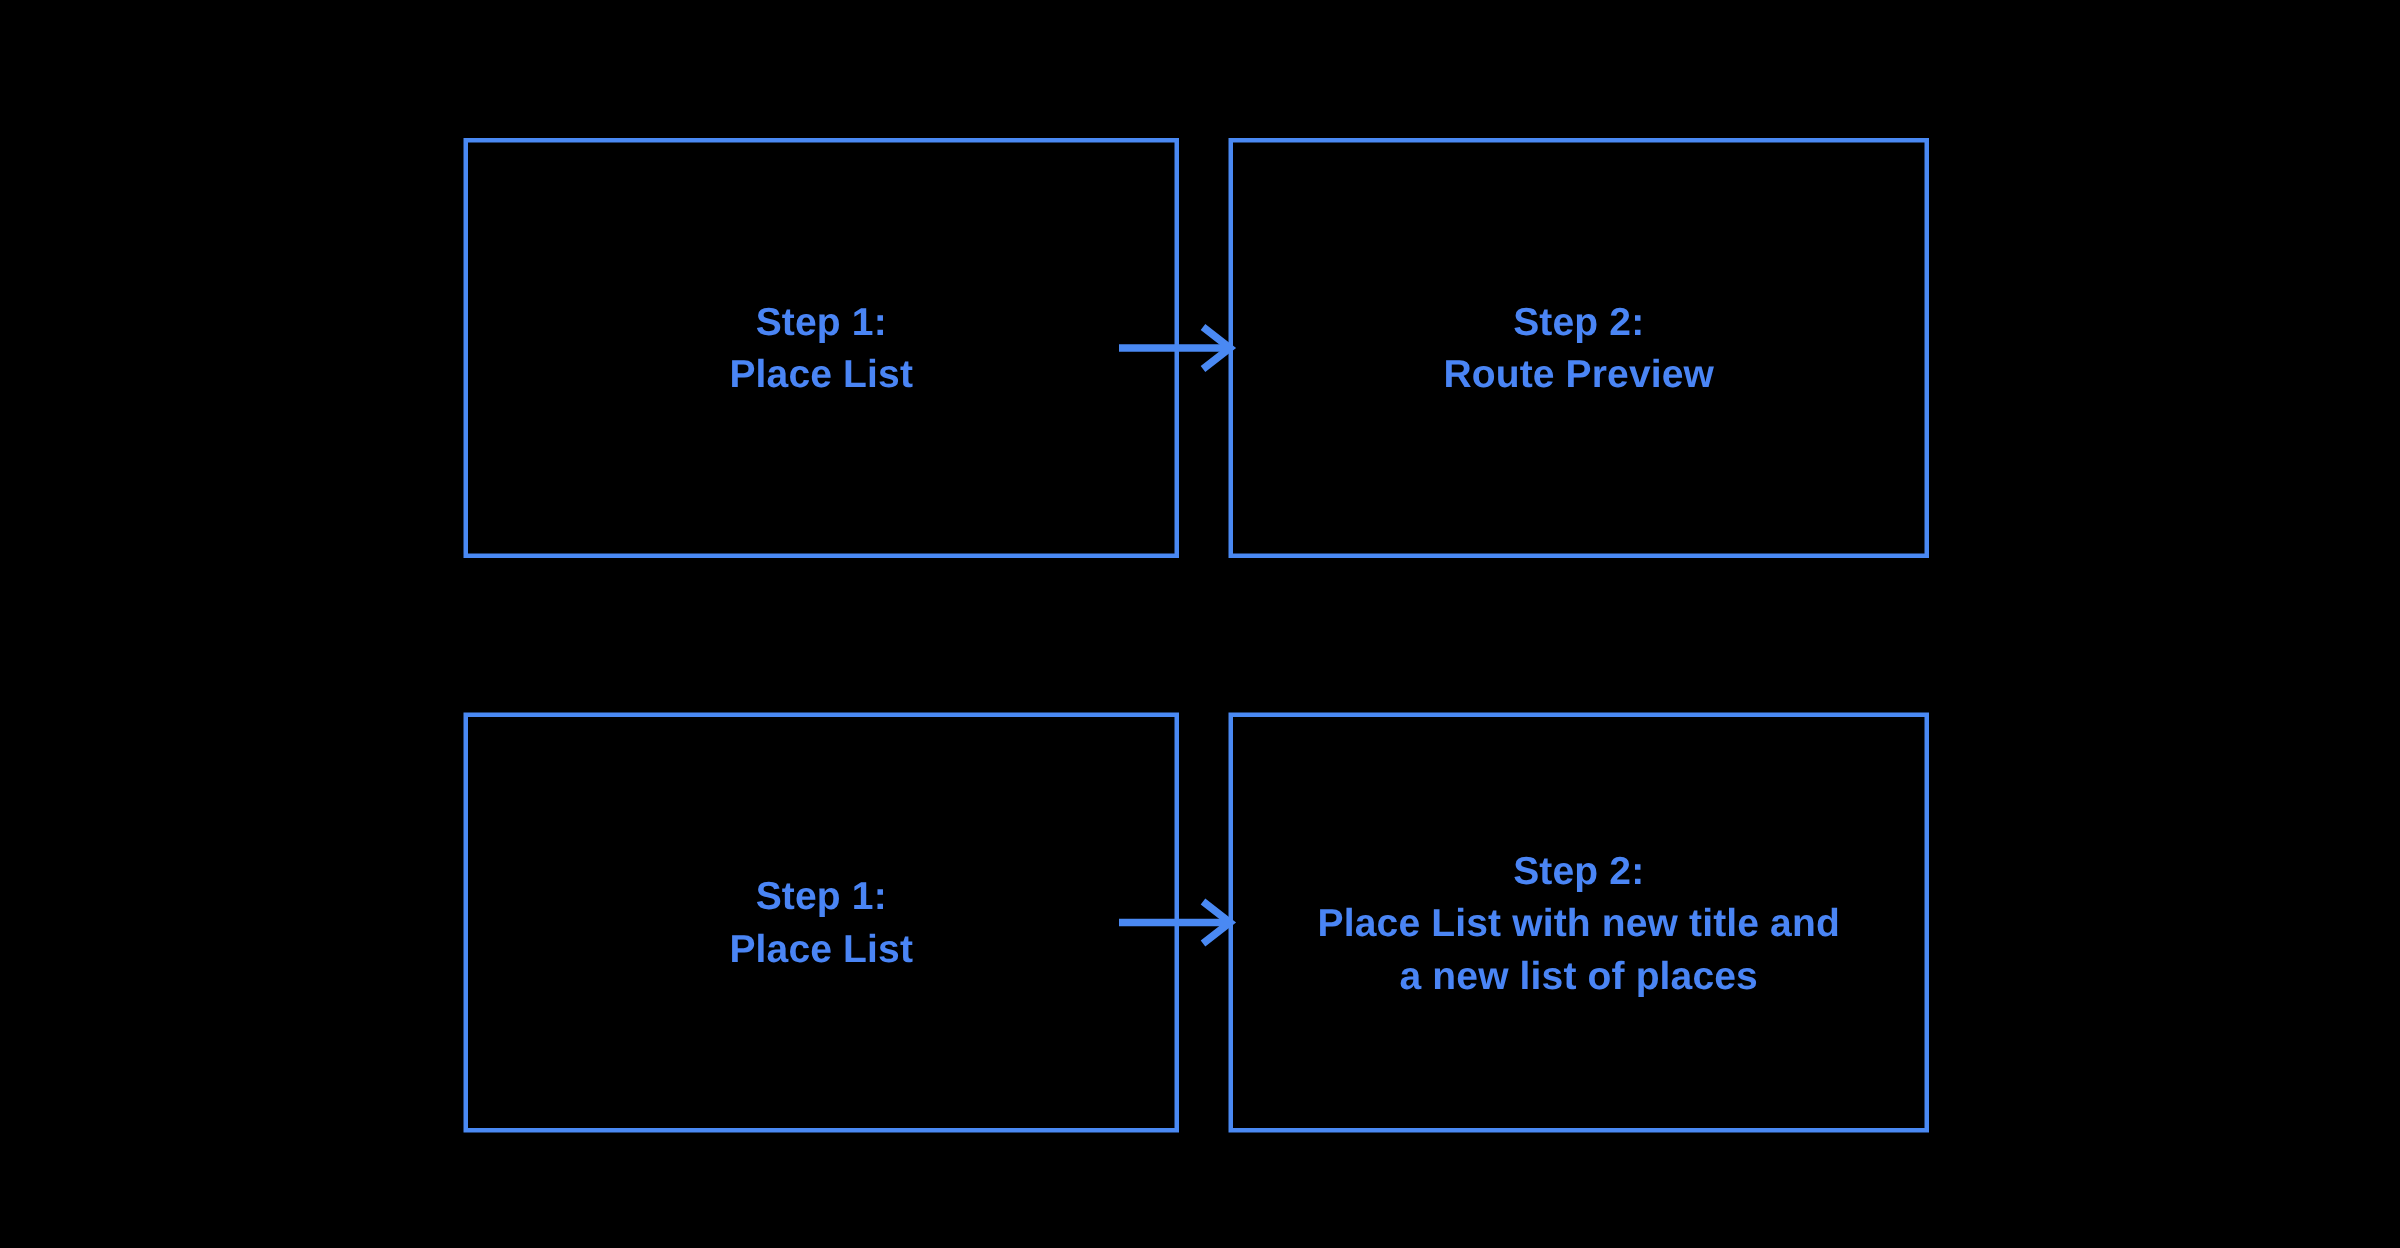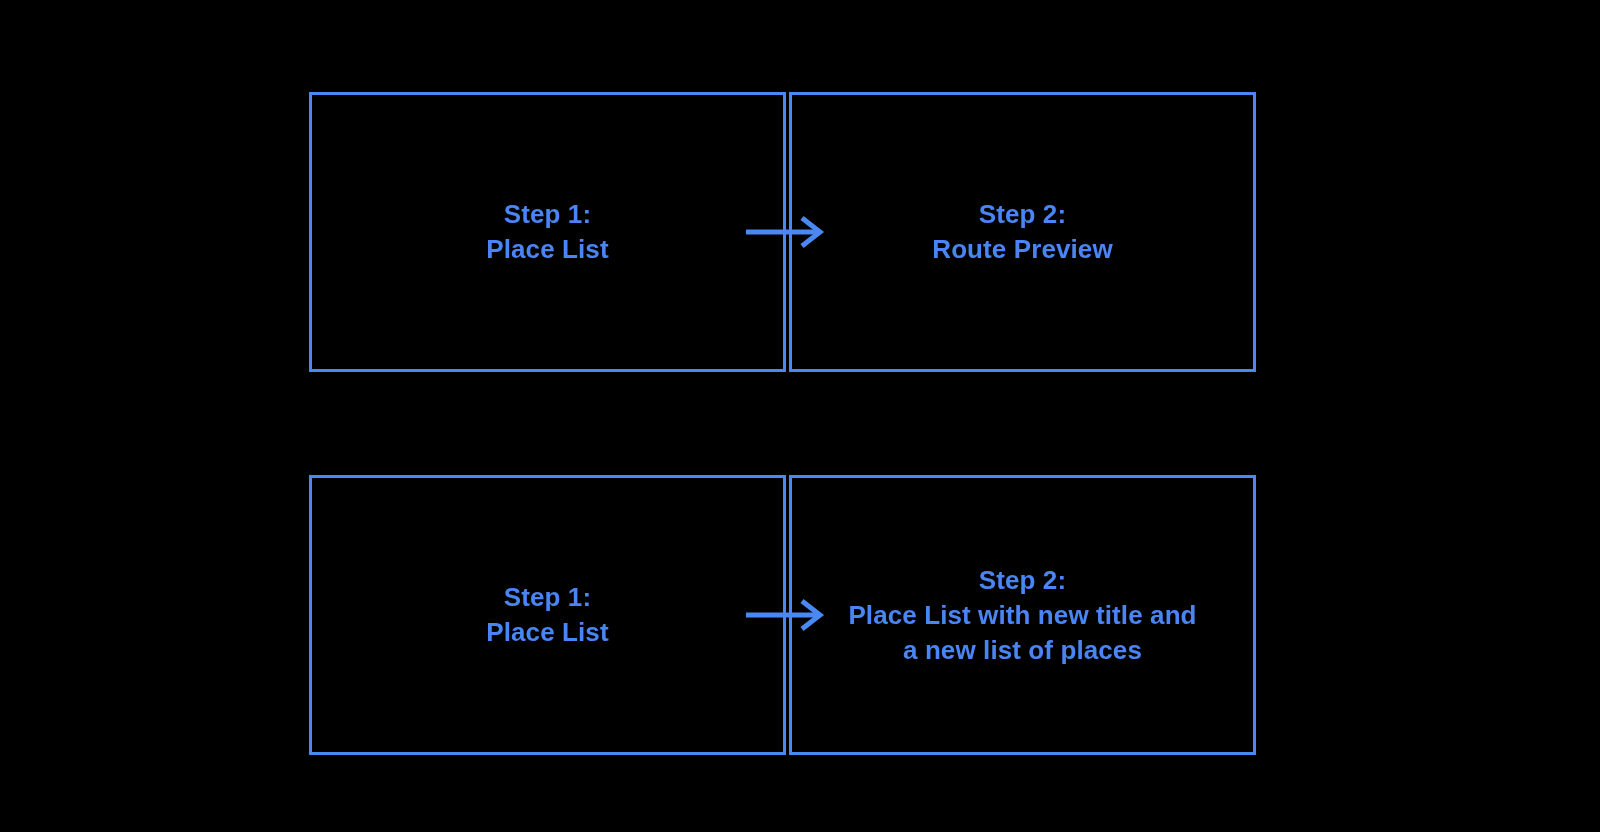--- a/index.html
+++ b/index.html
@@ -38,21 +38,21 @@
     top: 0;
     height: 280px;
     box-sizing: border-box;
     border: 3px solid #4a89f3;
     background: transparent;
     display: flex;
     align-items: center;
     justify-content: center;
   }
   .step-box.left  { left: 309px;  width: 477px; }
-  .step-box.right { left: 789px;  width: 467px; }
+  .step-box.right { left: 819px;  width: 467px; }
 
   .step-label {
     color: #4a85f5;
     font-family: "Liberation Sans", sans-serif;
     font-size: 26px;
     font-weight: bold;
     line-height: 35px;
     text-align: center;
     letter-spacing: 0.1px;
     white-space: pre-line;

